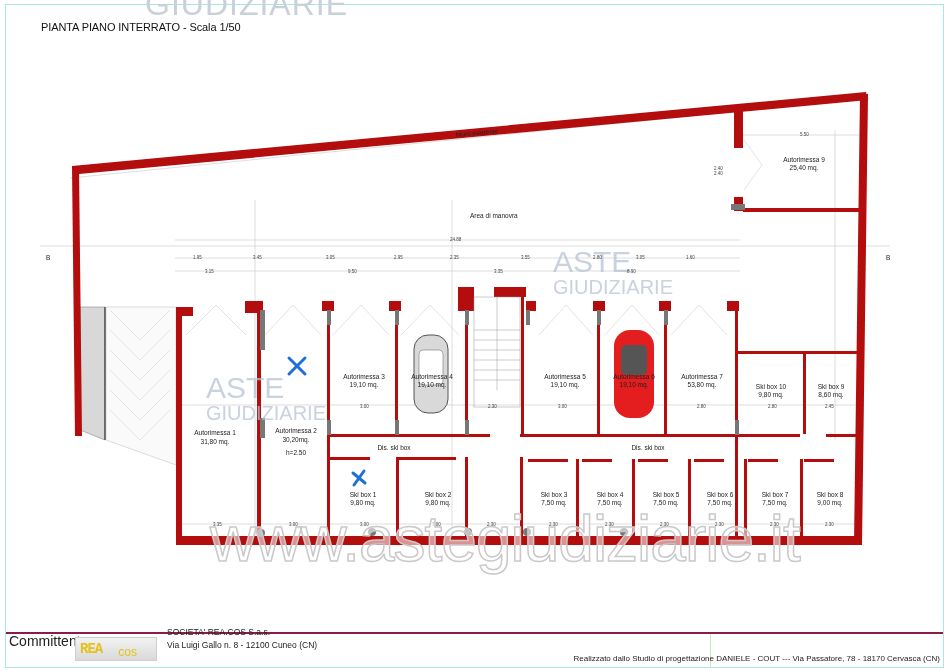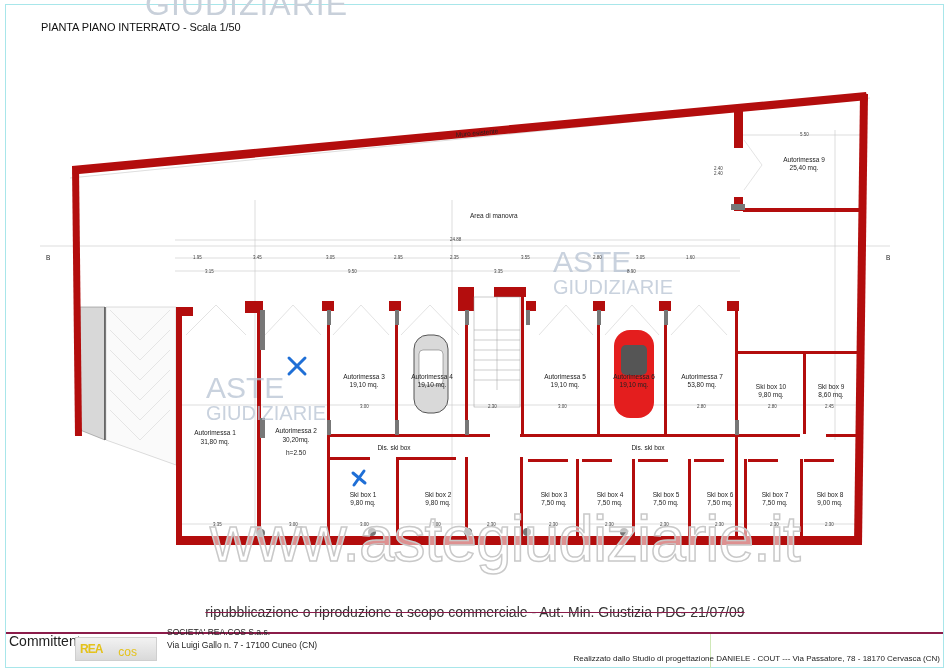--- a/index.html
+++ b/index.html
@@ -7,21 +7,21 @@
   .frame { position: absolute; left: 5px; top: 4px; width: 939px; height: 664px; border: 1px solid #a8e6ea; box-sizing: border-box; }
   .title { position: absolute; left: 33px; top: 21px; font-family: "Liberation Sans", sans-serif; font-size: 11px; color: #111; letter-spacing: -0.1px; padding-left: 8px; }
   .wm-top { position: absolute; left: 145px; top: -14px; font-family: "Liberation Sans", sans-serif; font-size: 32px; color: #c8d0da; letter-spacing: 1px; }
   svg.plan { position: absolute; left: 0; top: 0; }
   .wm-url { position: absolute; left: 200px; top: 502px; font-family: "Liberation Sans", sans-serif; font-size: 64px; color: rgba(255,255,255,0.55); -webkit-text-stroke: 1.5px #c9c9c9; letter-spacing: -1px; white-space: nowrap; margin-left: 10px; }
   .notice { position: absolute; left: 180px; top: 601px; width: 590px; text-align: center; font-family: "Liberation Sans", sans-serif; font-size: 14px; line-height: 22px; color: #333; }
   .notice .l2 { text-decoration: line-through; text-decoration-color: #8b1c4a; }
   .rule { position: absolute; left: 6px; top: 632px; width: 937px; height: 2px; background: #8b1c4a; }
   .footer-label { position: absolute; left: 9px; top: 633px; font-family: "Liberation Sans", sans-serif; font-size: 14px; color: #222; }
   .logo { position: absolute; left: 75px; top: 637px; width: 82px; height: 24px; background: linear-gradient(#f2f2f2, #d9d9d9); border: 1px solid #cfcfcf; display: flex; align-items: center; padding-left: 4px; box-sizing: border-box; }
-  .logo .rea { font-family: Liberation Sans, sans-serif; font-weight: bold; font-size: 12px; color: #e4c21b; letter-spacing: -1px; }
+  .logo .rea { font-family: Liberation Mono, monospace; font-weight: bold; font-size: 14px; color: #e4c21b; letter-spacing: -1px; }
   .logo .cos { font-family: "Liberation Sans", sans-serif; font-size: 12px; color: #e4c21b; margin-left: 16px; margin-top: 6px; }
   .company { position: absolute; left: 167px; top: 626px; font-family: "Liberation Sans", sans-serif; font-size: 8.5px; color: #222; line-height: 13px; }
   .studio { position: absolute; right: 10px; top: 654px; font-family: "Liberation Sans", sans-serif; font-size: 8px; color: #222; }
   .vsep { position: absolute; left: 710px; top: 634px; width: 1px; height: 34px; background: #cfe8b8; }
   .room-label { font-family: "Liberation Sans", sans-serif; font-size: 6.5px; fill: #222; }
   .dim { font-family: "Liberation Sans", sans-serif; font-size: 4.5px; fill: #444; }
 </style>
 </head>
 <body>
 
@@ -276,27 +276,26 @@
     <text class="dim" x="660" y="526">2.30</text>
     <text class="dim" x="715" y="526">2.30</text>
     <text class="dim" x="770" y="526">2.30</text>
     <text class="dim" x="825" y="526">2.30</text>
   </g>
 </svg>
 
 <div class="wm-url">www.astegiudiziarie.it</div>
 
 <div class="notice">
-  <div class="l2">ripubblicazione o riproduzione a scopo commerciale - Aut. Min. Giustizia PDG 21/07/09</div>
 </div>
 
 <div class="rule"></div>
 <div class="footer-label">Committente:</div>
 <div class="logo">
   <span class="rea">REA</span>
   <span class="cos">cos</span>
 </div>
 <div class="company">
   <div>SOCIETA' REA.COS S.a.s.</div>
-  <div>Via Luigi Gallo n. 7 - 17100 Cuneo (CN)</div>
+  <div>Via Luigi Gallo n. 8 - 12100 Cuneo (CN)</div>
 </div>
 <div class="vsep"></div>
 <div class="studio">Realizzato dallo Studio di progettazione DANIELE - COUT  --- Via Passatore, 78 - 18170 Cervasca (CN)</div>
 
 </body></html>

